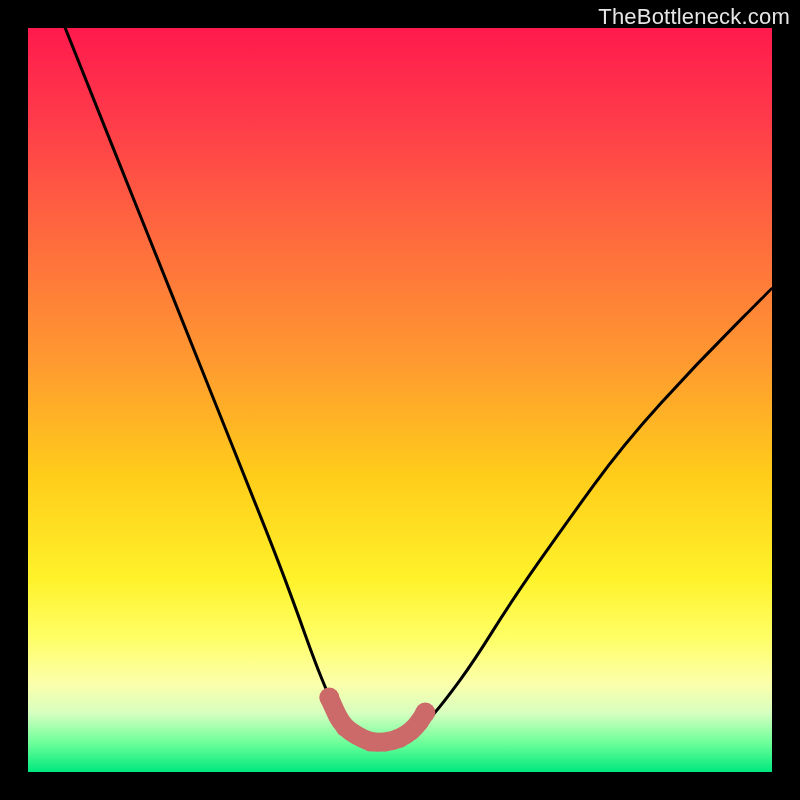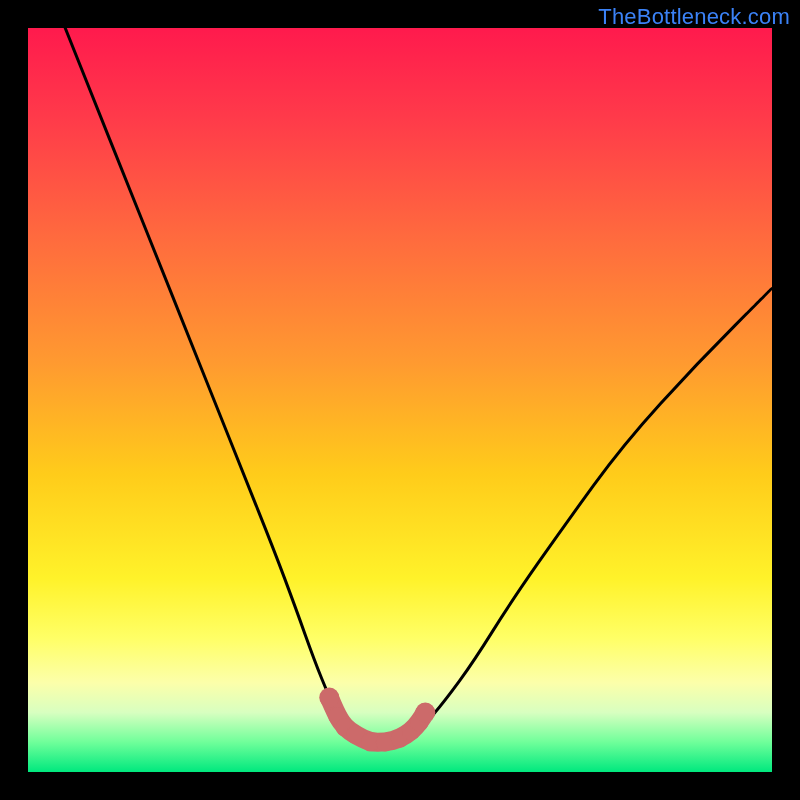--- a/index.html
+++ b/index.html
@@ -36,21 +36,21 @@
       #fcffaa 88%,
       #d8ffc0 92%,
       #6fff9a 96%,
       #00e87e 100%
     );
   }
   .watermark {
     position: absolute;
     top: 4px;
     right: 10px;
-    color: #3b82f6;
+    color: #e5e5e5;
     font-size: 22px;
     font-weight: 500;
     letter-spacing: 0.2px;
     user-select: none;
   }
   svg.curve {
     position: absolute;
     left: 0; top: 0;
   }
 </style>

